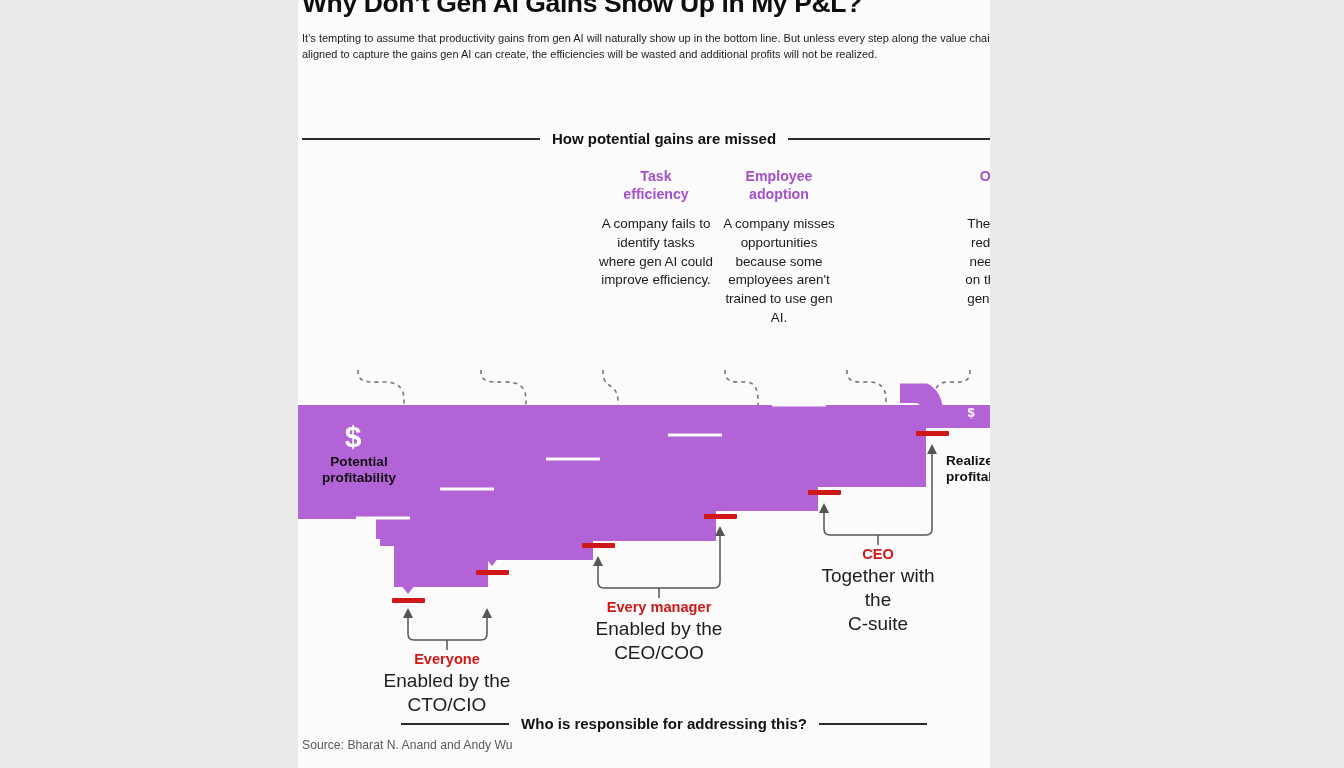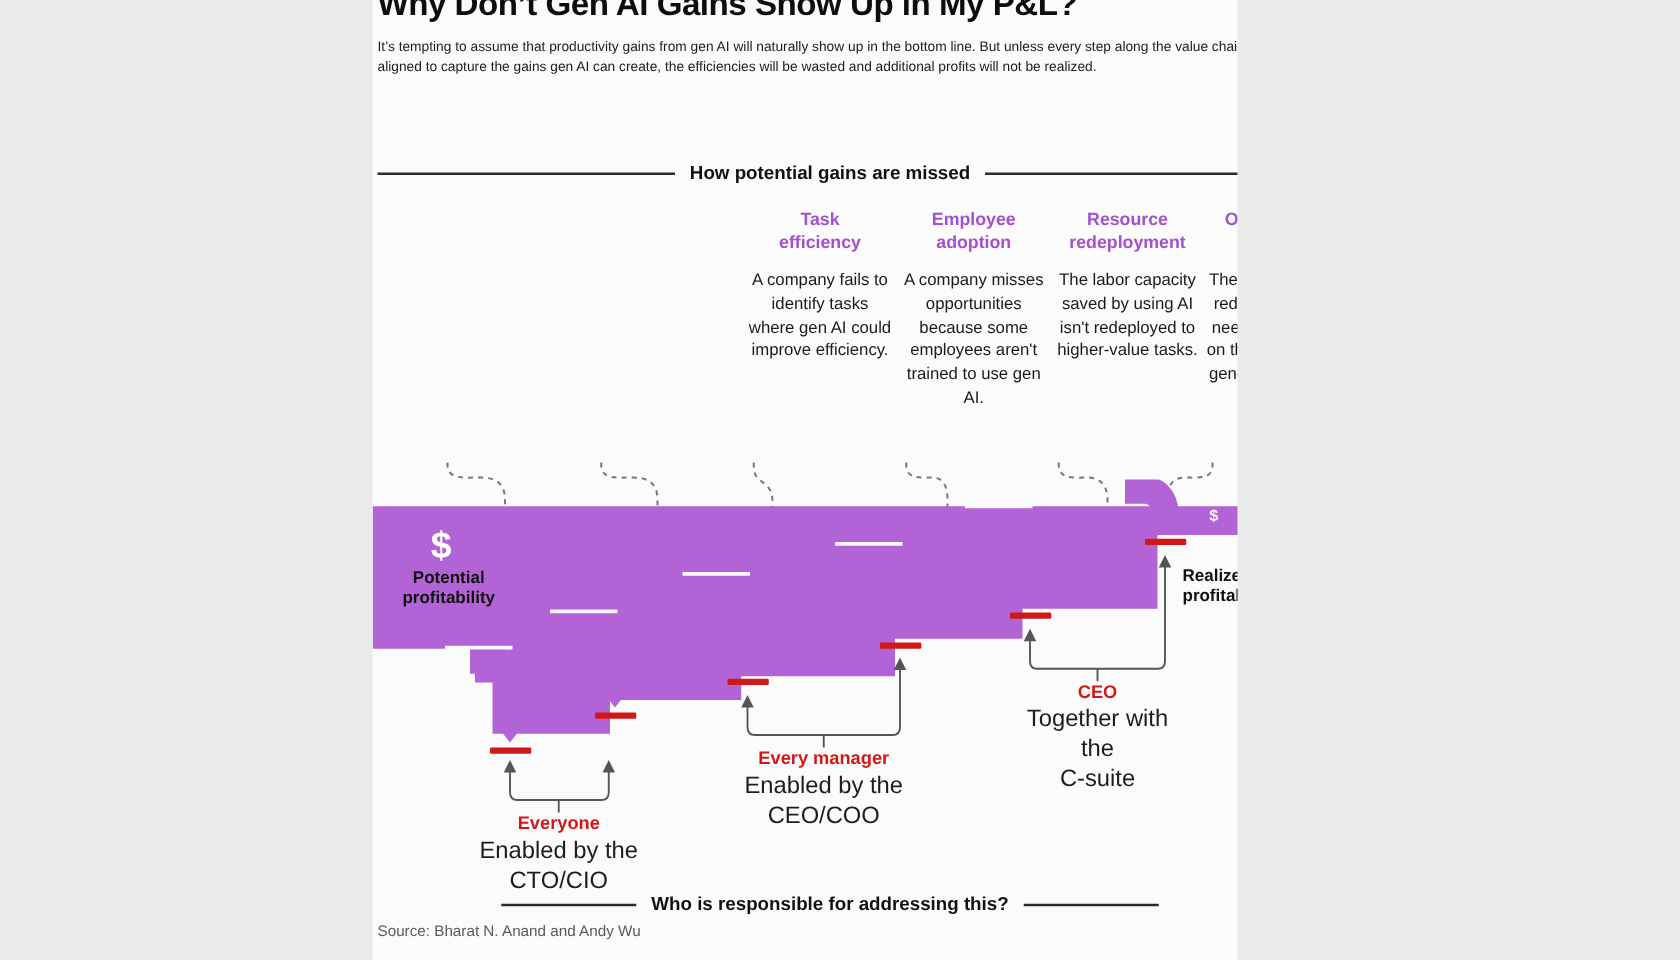--- a/index.html
+++ b/index.html
@@ -95,27 +95,20 @@
     </div>
 
     <div class="col" style="left:300px;width:116px;">
       <div class="ch">
         <span>Task</span><br>
         <span>efficiency</span>
       </div>
       <div class="cb">A company fails to identify tasks where gen AI could improve efficiency.</div>
     </div>
 
-    <div class="col" style="left:544px;width:120px;">
-      <div class="ch">
-        <span>Resource</span><br>
-        <span>redeployment</span>
-      </div>
-      <div class="cb">The labor capacity saved by using AI isn't redeployed to higher-value tasks.</div>
-    </div>
 
     <div class="col" style="left:666px;width:130px;">
       <div class="ch">
         <span>Organizational</span><br>
         <span>throughput</span>
       </div>
       <div class="cb">The company fails to redesign processes needed to capitalize on the potential gains generated by gen AI.</div>
     </div>
 
   </div>

